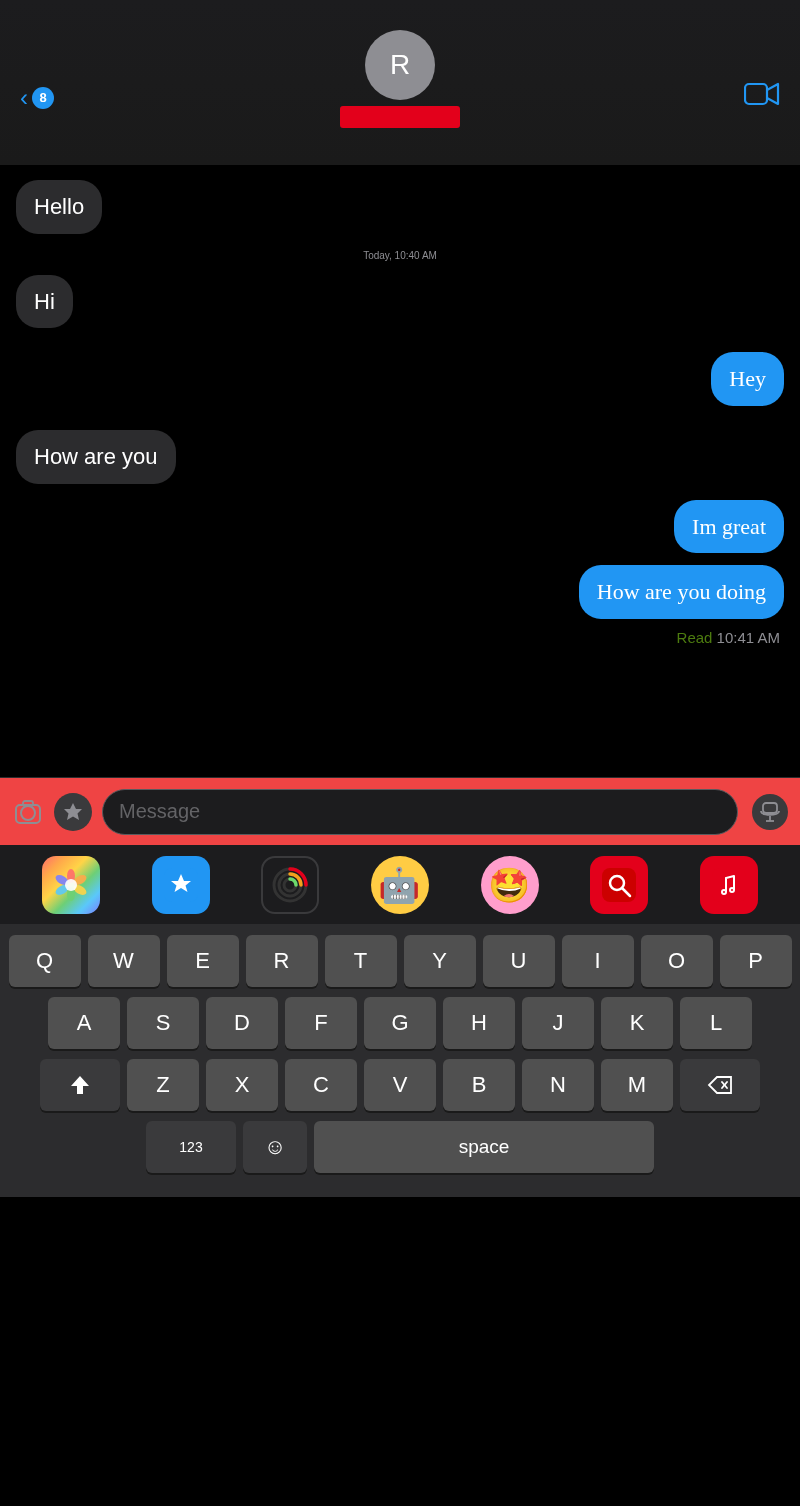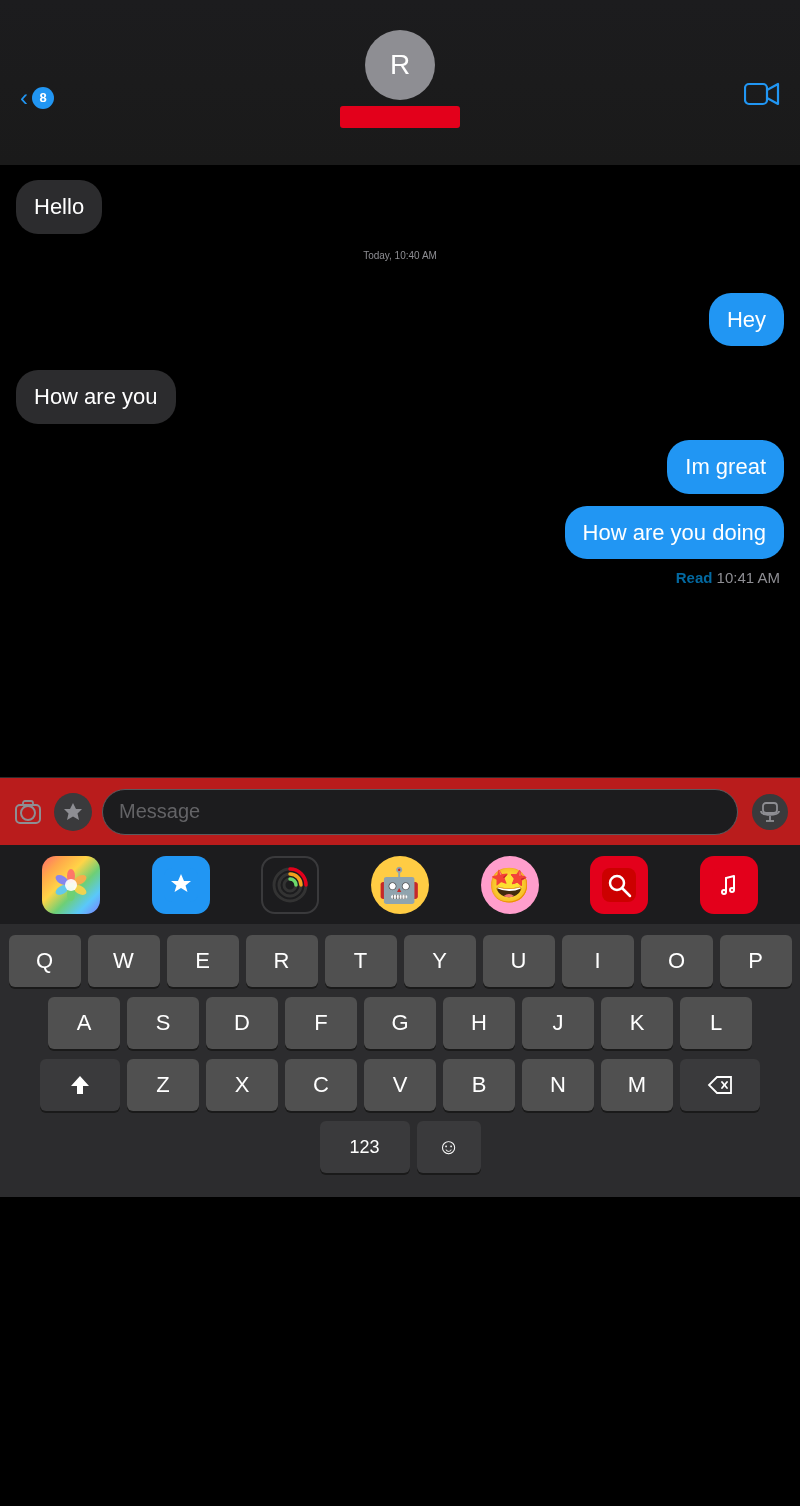--- a/index.html
+++ b/index.html
@@ -99,20 +99,21 @@
     
     .message-row {
       display: flex;
       margin-bottom: 6px;
     }
     .message-row.received {
       justify-content: flex-start;
     }
     .message-row.sent {
       justify-content: flex-end;
+      font-family: Liberation Serif, serif;
     }
     .bubble {
       border-radius: 22px;
       padding: 12px 18px;
       font-size: 22px;
       font-weight: 400;
       max-width: 70%;
       line-height: 1.35;
     }
     .bubble.received {
@@ -133,27 +134,27 @@
 
     .read-receipt {
       text-align: right;
       color: #8e8e93;
       font-size: 15px;
       margin-top: 4px;
       margin-bottom: 6px;
       padding-right: 4px;
     }
     .read-receipt span {
-      font-weight: 700;
-      color: #0369a1;
+      font-weight: 400;
+      color: #4d7c0f;
     }
 
     
     .input-area {
-      background: #b91c1c;
+      background: #ef4444;
       padding: 10px 12px;
       display: flex;
       align-items: center;
       gap: 10px;
       border-top: 1px solid #2c2c2e;
       height: 68px;
     }
     .input-icon-btn {
       color: #8e8e93;
       font-size: 26px;
@@ -277,21 +278,21 @@
     }
     .key-delete {
       background: #3a3a3c;
       flex: 1.5;
       max-width: 80px;
     }
     .key-123 {
       background: #3a3a3c;
       flex: 1.2;
       max-width: 90px;
-      font-size: 18px;
+      font-size: 14px;
     }
     .key-emoji {
       background: #3a3a3c;
       flex: 0.8;
       max-width: 64px;
       font-size: 22px;
     }
   </style>
 </head>
 <body>
@@ -314,20 +315,23 @@
 </div>
 
 <div class="chat-area">
 
   <div class="message-row received">
     <div class="bubble received">Hello</div>
   </div>
 
   <div class="timestamp">Today, 10:40 AM</div>
 
+  <div class="message-row received">
+    <div class="bubble received">Hi</div>
+  </div>
 
   <div style="height:18px"></div>
 
   <div class="message-row sent">
     <div class="bubble sent">Hey</div>
   </div>
 
   <div style="height:18px"></div>
 
   <div class="message-row received">
@@ -477,15 +481,16 @@
         <path d="M10 2H24V18H10L2 10L10 2Z" stroke="white" stroke-width="1.8" fill="none"></path>
         <line x1="15" y1="7" x2="20" y2="13" stroke="white" stroke-width="1.8" stroke-linecap="round"></line>
         <line x1="20" y1="7" x2="15" y2="13" stroke="white" stroke-width="1.8" stroke-linecap="round"></line>
       </svg>
     </div>
   </div>
 
   <div class="key-row">
     <div class="key key-123">123</div>
     <div class="key key-emoji">☺</div>
+    <div class="key key-space">space</div>
   </div>
   <div style="height:14px; background:#2c2c2e;"></div>
 </div>
 
 </body></html>

